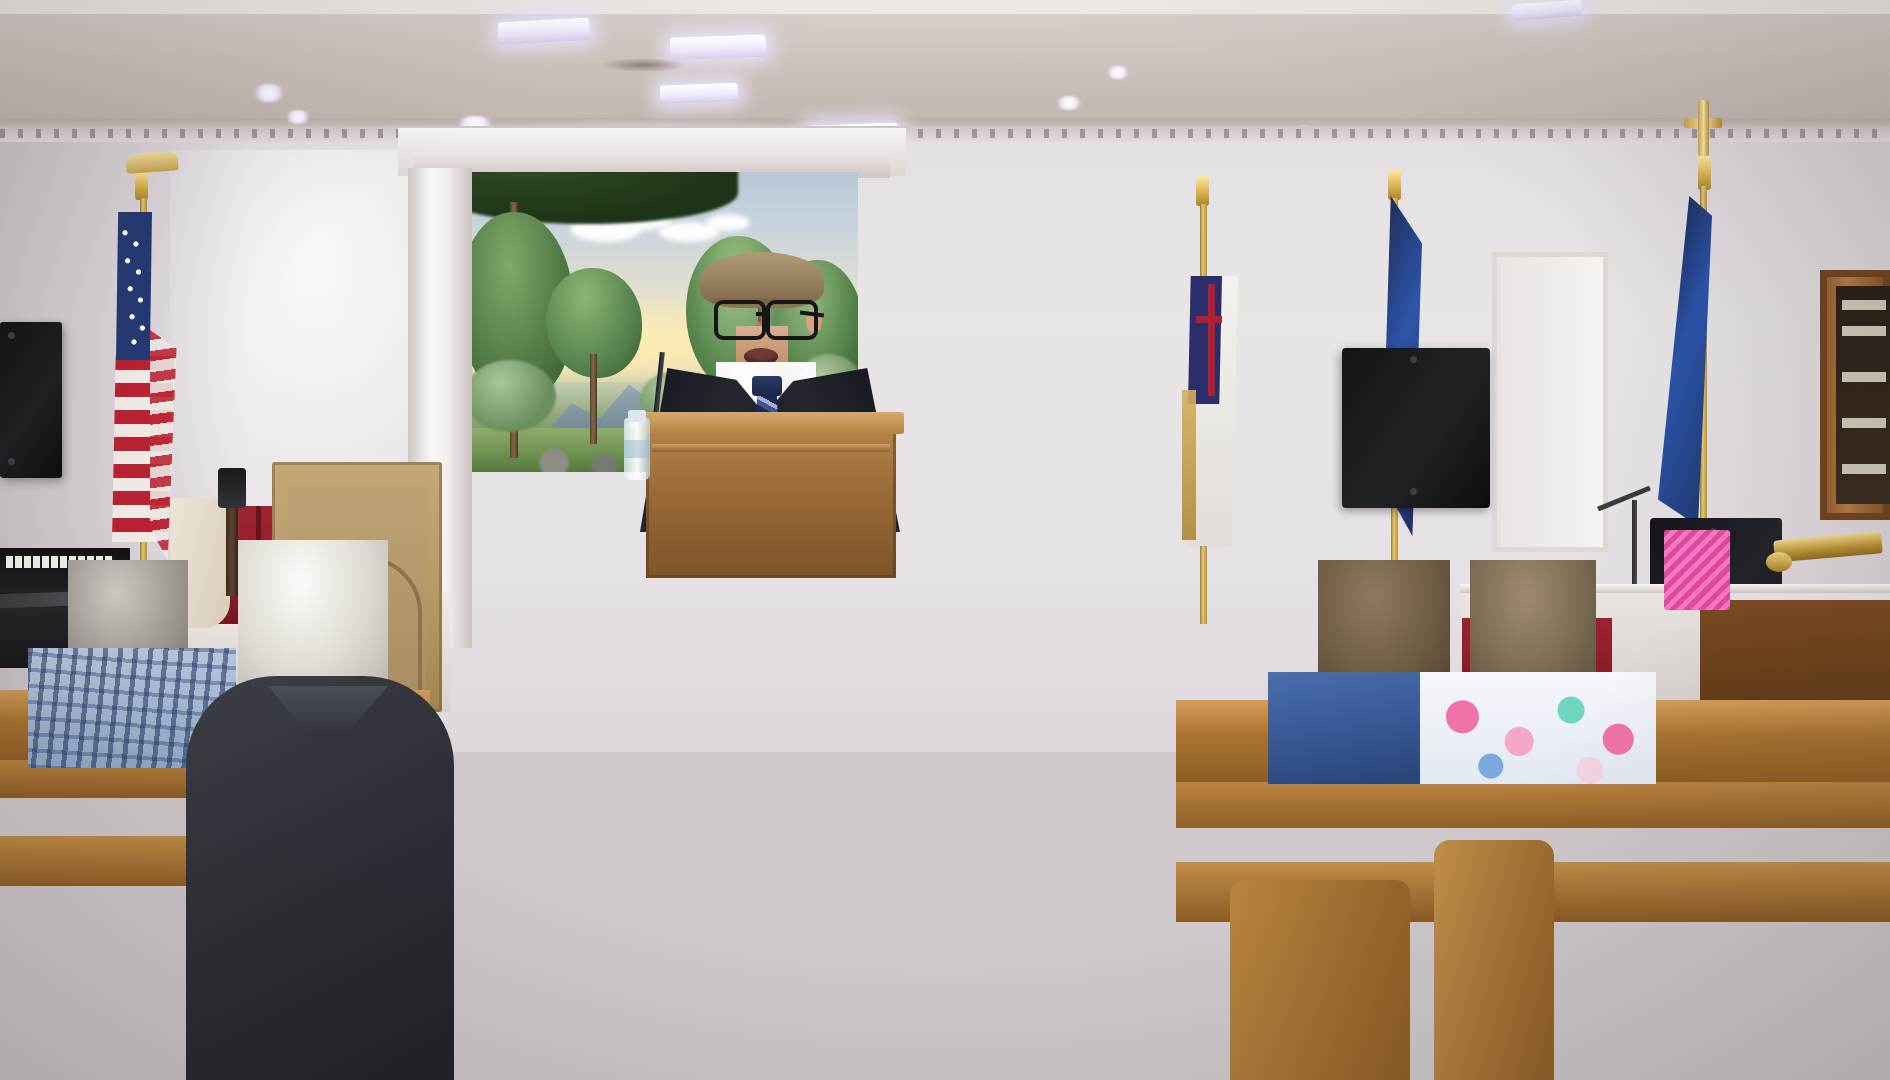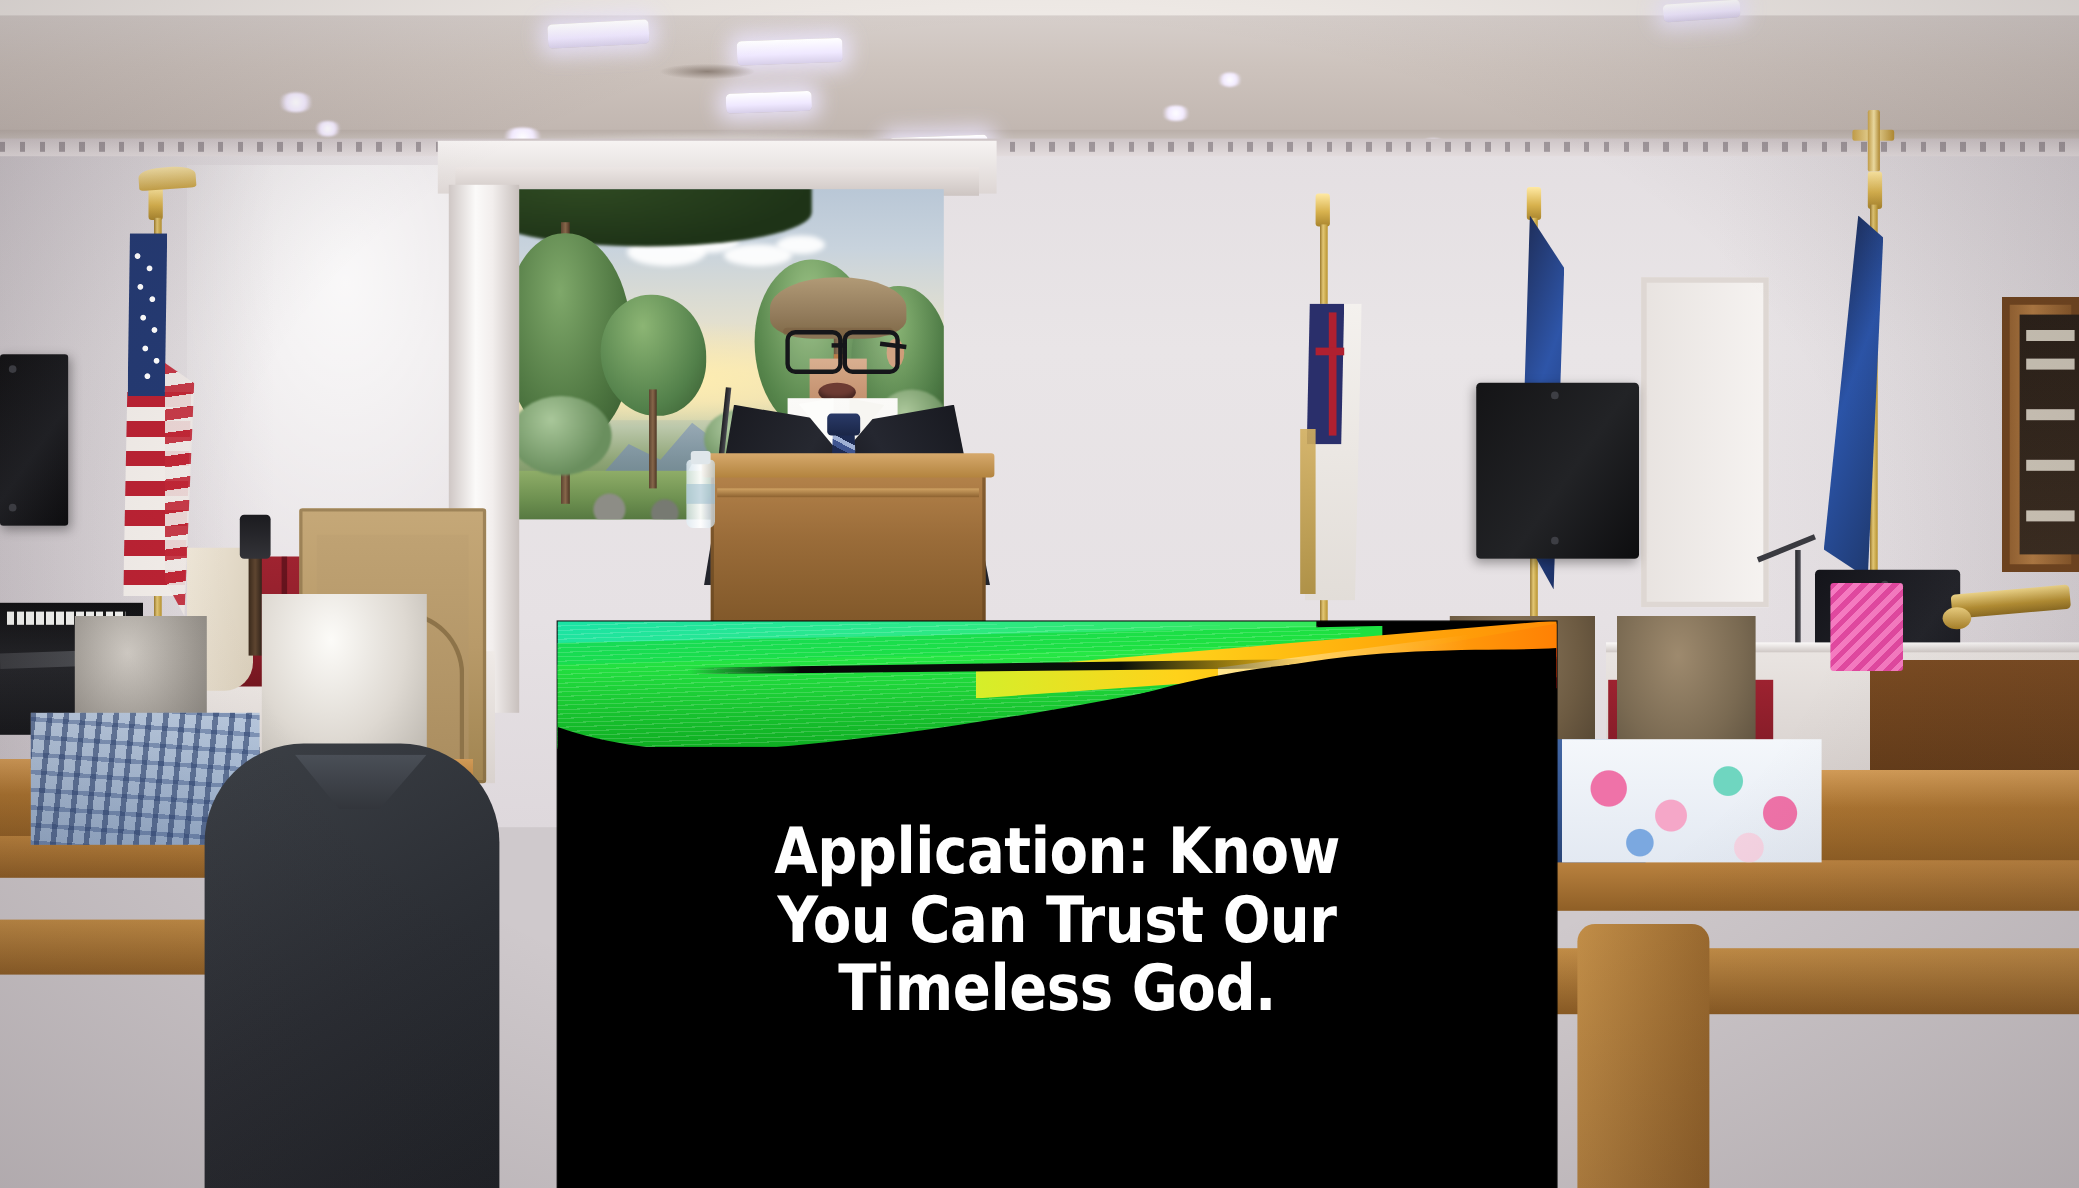--- a/index.html
+++ b/index.html
@@ -555,34 +555,14 @@
 
   <div class="layer" id="pew-end-r"></div>
   <div class="layer" id="pew-end-r2"></div>
 
   <div class="layer" id="p2-hair"></div>
   <div class="layer" id="p2-body"></div>
   <div class="layer" id="p2-collar"></div>
 
   <div class="layer" id="video-blur"></div>
 
-  <div id="slide">
-    <div id="sw-green-a"></div>
-    <div id="sw-green-b"></div>
-    <div id="sw-green-c"></div>
-    <div id="sw-green-hair"></div>
-    <div id="sw-gold-a"></div>
-    <div id="sw-gold-b"></div>
-    <div id="sw-red"></div>
-    <div id="sw-gold-hl"></div>
-    <div id="sw-green-dark"></div>
-    <div id="wave-mask"></div>
-    <div id="wave-mask2"></div>
-    <div id="slide-body"></div>
-
-    <div id="slide-text">
-      <div>Application: Know</div>
-      <div>You Can Trust Our</div>
-      <div>Timeless God.</div>
-    </div>
-  </div>
 
 </div>
 
 </body></html>

